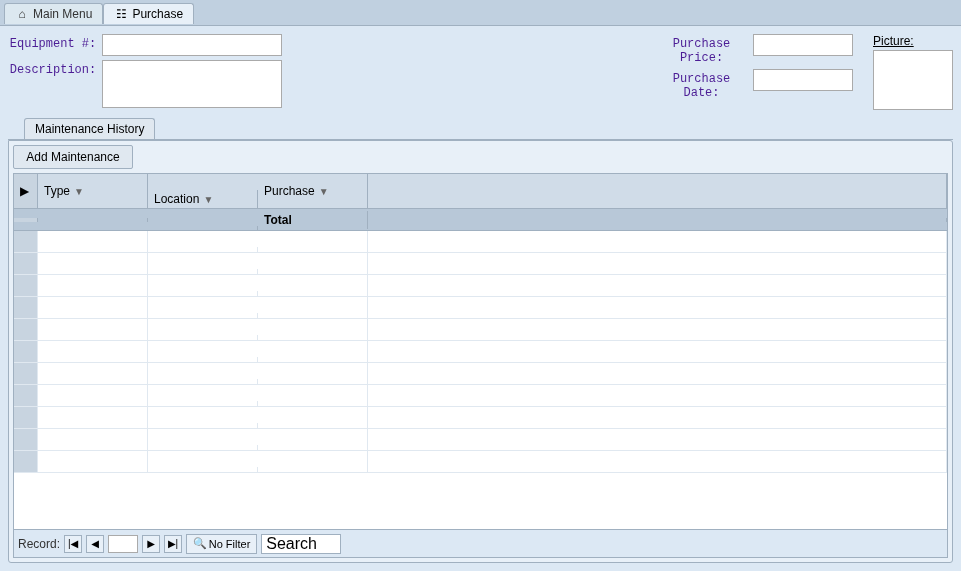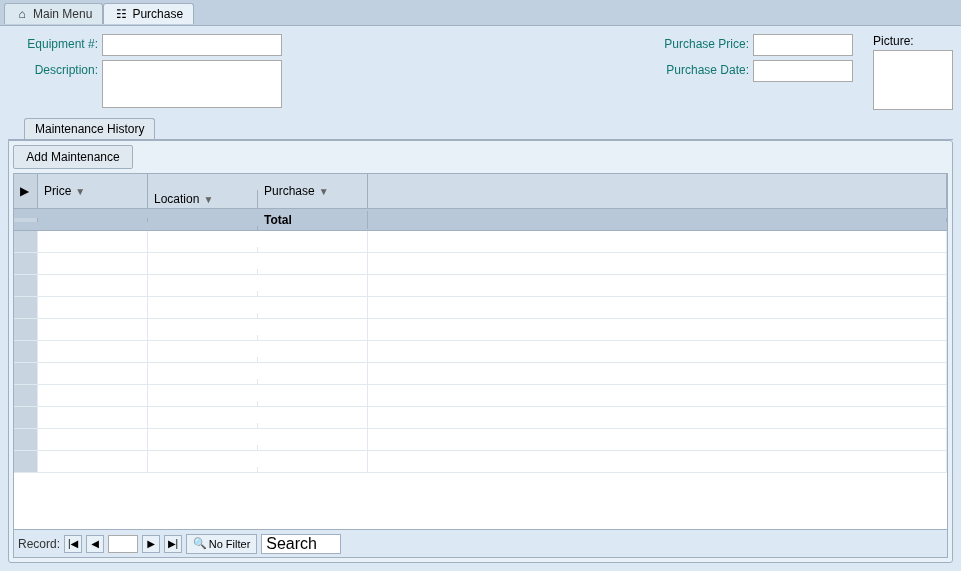--- a/index.html
+++ b/index.html
@@ -70,24 +70,25 @@
       flex-direction: column;
       gap: 4px;
     }
     .field-row {
       display: flex;
       align-items: flex-start;
       gap: 4px;
     }
     .field-label {
       width: 90px;
-      text-align: right;
+      text-align: center;
       padding-top: 3px;
       font-size: 12px;
-      color: #0f766e;
+      color: #4c1d95;
+      font-family: Liberation Mono, monospace;
     }
     .field-input {
       border: 1px solid #aaa;
       background: white;
       height: 22px;
       width: 180px;
       font-size: 12px;
       padding: 2px 4px;
     }
     .field-textarea {
@@ -116,20 +117,21 @@
     .picture-area {
       margin-left: 20px;
       display: flex;
       flex-direction: column;
       align-items: flex-start;
     }
     .picture-label {
       font-size: 12px;
       color: #000;
       margin-bottom: 2px;
+      text-decoration: underline;
     }
     .picture-box {
       width: 80px;
       height: 60px;
       border: 1px solid #aaa;
       background: white;
     }
 
     
     .tab-panel {
@@ -345,21 +347,21 @@
       <div class="tab-content">
         <button class="add-btn">Add Maintenance</button>
 
         <div class="grid-container">
 
           <div class="grid-header">
             <div class="grid-header-cell col-selector">
               <span>▶</span>
             </div>
             <div class="grid-header-cell col-type">
-              <span>Price</span>
+              <span>Type</span>
               <span class="sort-arrow">▼</span>
             </div>
             <div class="grid-header-cell col-location">
               <span>Location</span>
               <span class="sort-arrow">▼</span>
             </div>
             <div class="grid-header-cell col-starttime">
               <span>Purchase</span>
               <span class="sort-arrow">▼</span>
             </div>

